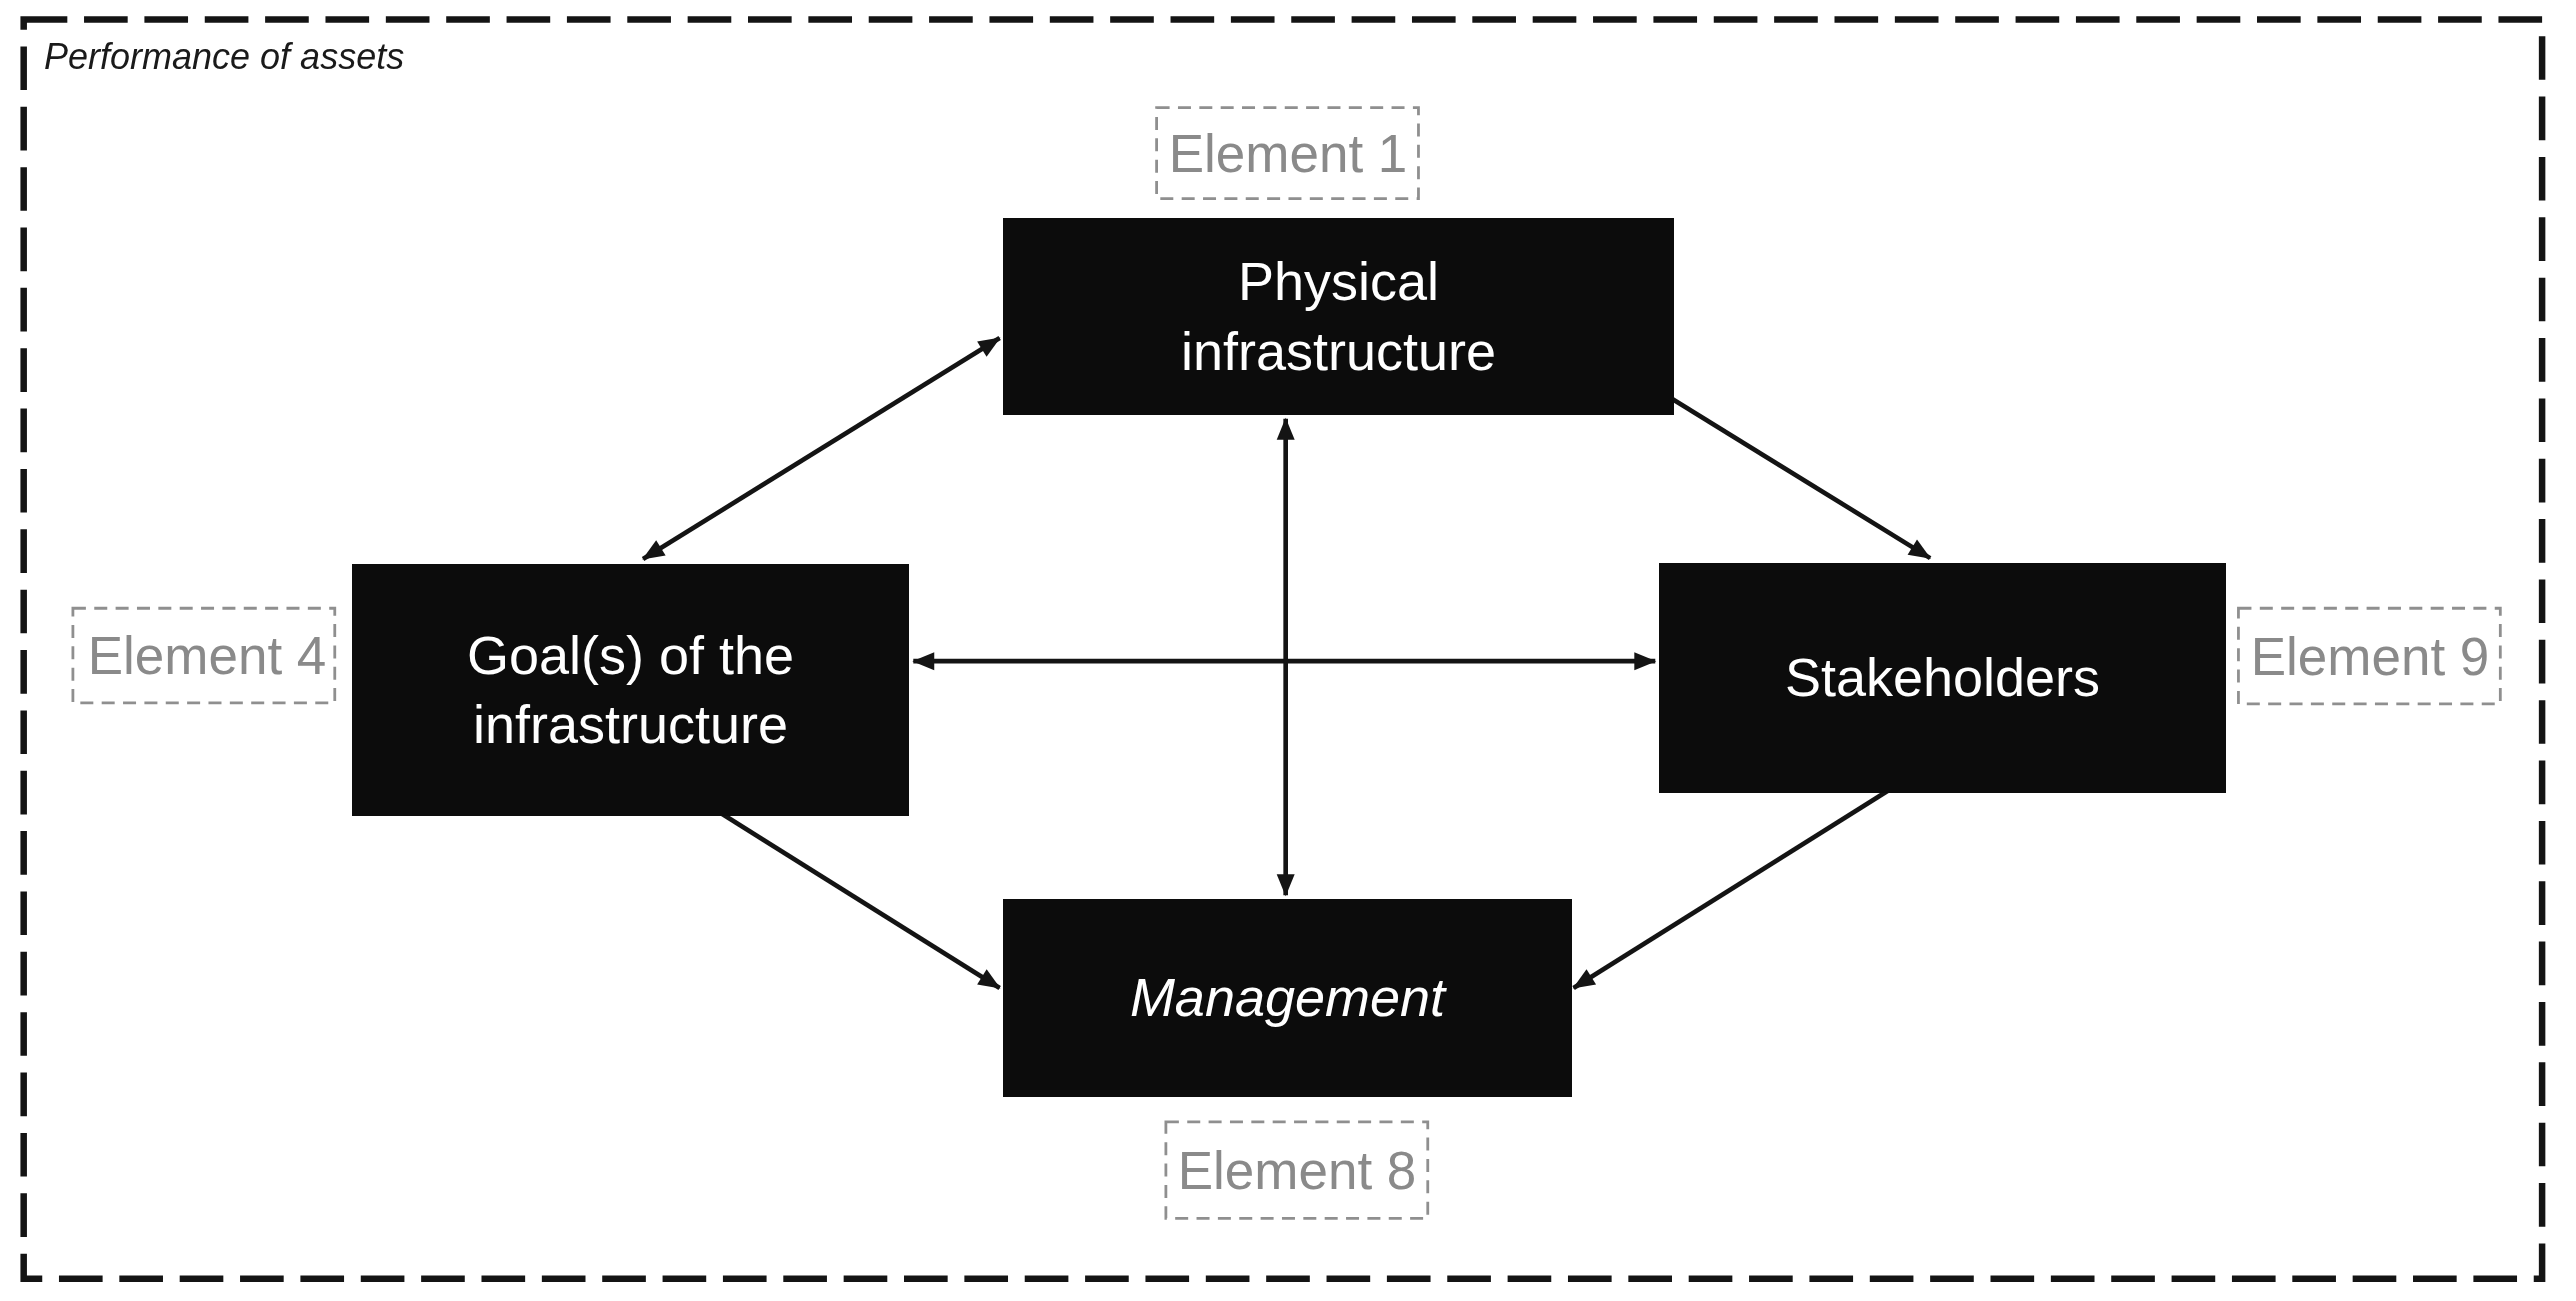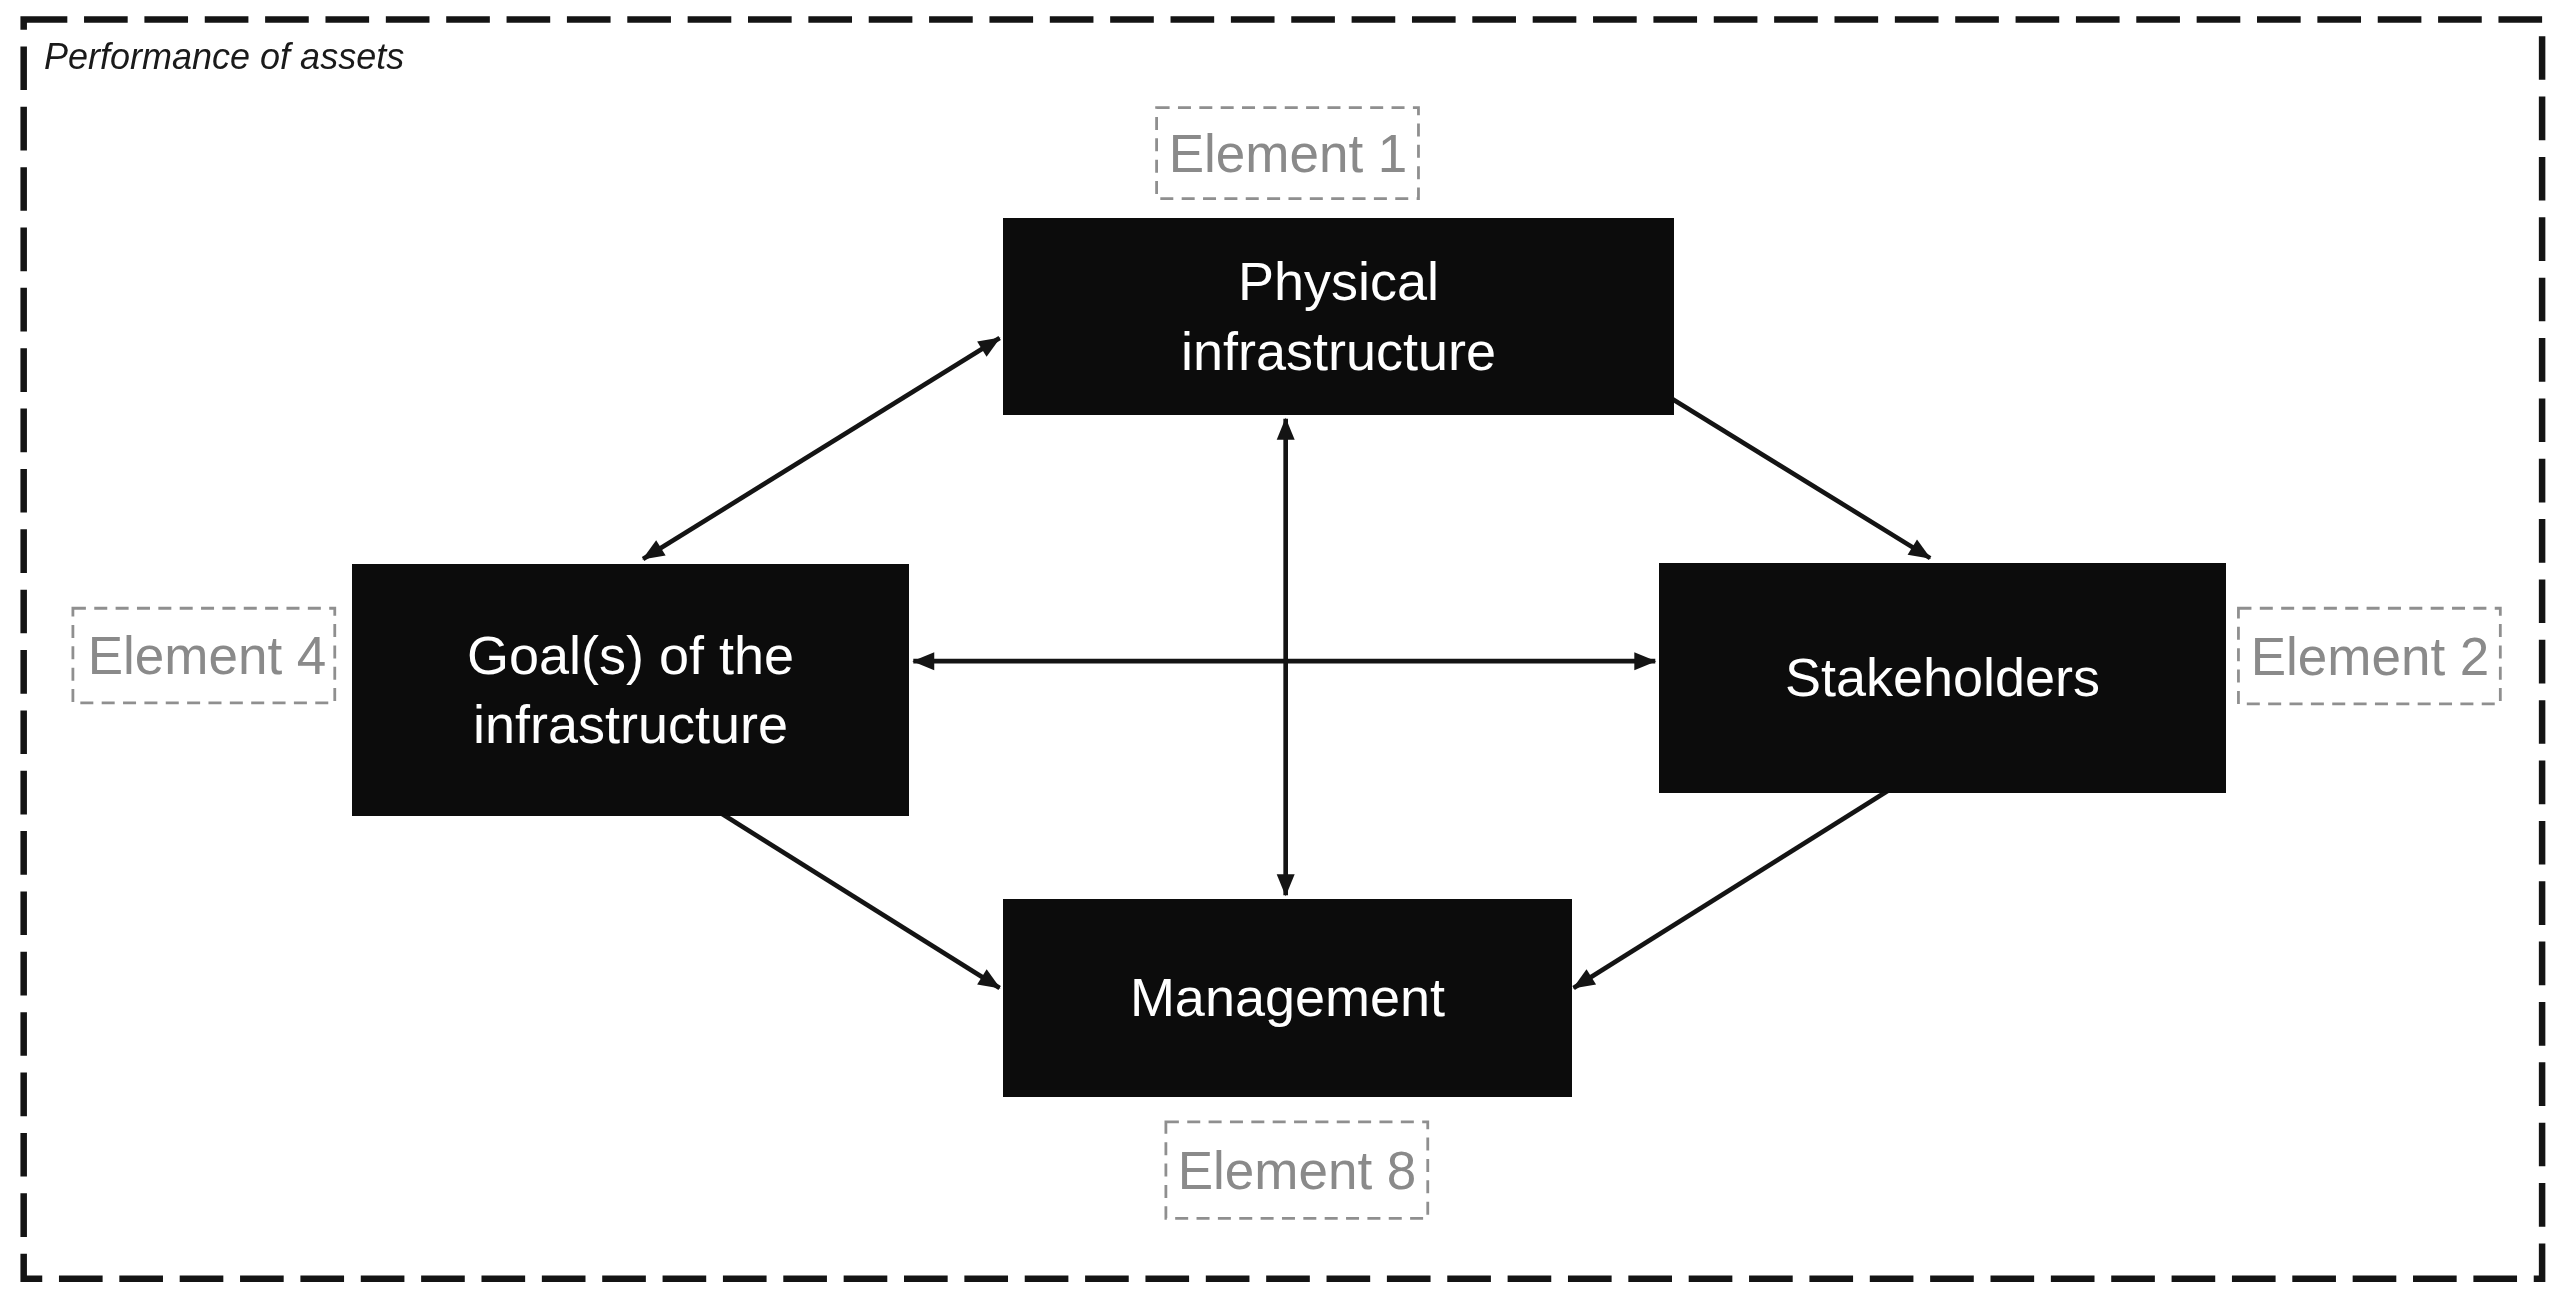--- a/index.html
+++ b/index.html
@@ -67,21 +67,21 @@
     align-items: center;
     justify-content: center;
     text-align: center;
     font-size: 54px;
     line-height: 1.28;
     white-space: pre-line;
   }
   .node-physical     { left: 1003px; top: 218px; width: 671px; height: 197px; }
   .node-goals        { left: 352px;  top: 564px; width: 557px; height: 252px; }
   .node-stakeholders { left: 1659px; top: 563px; width: 567px; height: 230px; }
-  .node-management   { left: 1003px; top: 899px; width: 569px; height: 198px; }
+  .node-management   { left: 1003px; top: 899px; width: 569px; height: 198px; font-style: italic; }
   .element-label {
     position: absolute;
     display: flex;
     align-items: center;
     justify-content: center;
     text-align: center;
     font-size: 53px;
     color: var(--element-text, #8a8a8a);
     white-space: nowrap;
   }
@@ -128,18 +128,18 @@
 infrastructure</span>
   </div>
   <div class="node node-stakeholders">
     <span>Stakeholders</span>
   </div>
   <div class="node node-management">
     <span>Management</span>
   </div>
 
   <div class="element-label element-1">Element 1</div>
-  <div class="element-label element-2">Element 2</div>
+  <div class="element-label element-2">Element 9</div>
   <div class="element-label element-3">Element 8</div>
   <div class="element-label element-4">Element 4</div>
 
 </div>
 
 
 </body></html>

